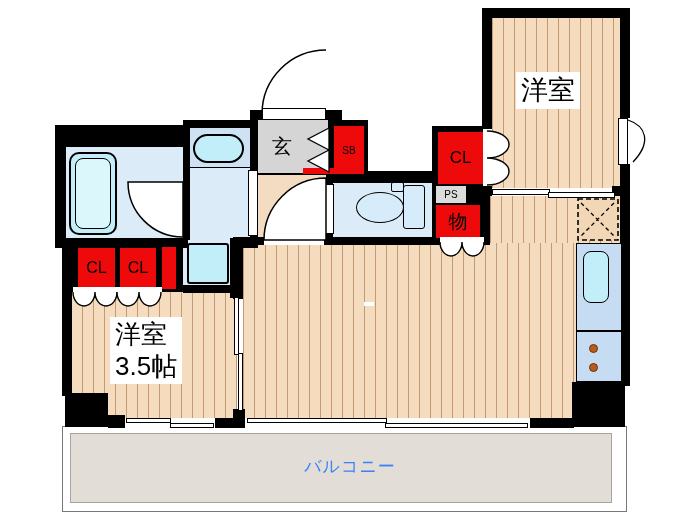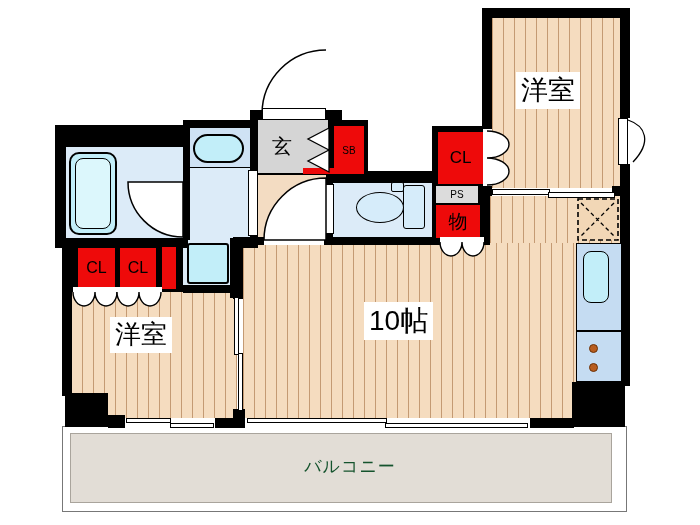--- a/index.html
+++ b/index.html
@@ -91,21 +91,21 @@
   <div class="wall" style="left:432px;top:126px;width:58px;height:119px;"></div>
   <div class="wall" style="left:612px;top:186px;width:10px;height:10px;"></div>
 
   <div class="abs red" style="left:334px;top:126px;width:30px;height:48px;font-size:10px;">
     <span>SB</span>
   </div>
   <div class="abs" style="left:303px;top:168px;width:32px;height:6px;background:var(--red);"></div>
   <div class="abs red" style="left:438px;top:132px;width:45px;height:52px;font-size:17px;">
     <span>CL</span>
   </div>
-  <div class="abs" style="left:436px;top:186px;width:42px;height:17px;background:var(--psgray);color:#000;font-size:10px;display:flex;align-items:center;justify-content:center;">
+  <div class="abs" style="left:436px;top:186px;width:30px;height:17px;background:var(--psgray);color:#000;font-size:10px;display:flex;align-items:center;justify-content:center;">
     <span>PS</span>
   </div>
   <div class="abs red" style="left:436px;top:205px;width:44px;height:33px;font-size:19px;">
     <span>物</span>
   </div>
   <div class="abs red" style="left:78px;top:248px;width:37px;height:39px;font-size:16px;">
     <span>CL</span>
   </div>
   <div class="abs red" style="left:120px;top:248px;width:36px;height:39px;font-size:16px;">
     <span>CL</span>
@@ -157,21 +157,21 @@
     <polygon points="329,128 308,139 329,150" fill="#ffffff" stroke="#000" stroke-width="1.3"></polygon>
     <polygon points="329,150 308,161 329,172" fill="#ffffff" stroke="#000" stroke-width="1.3"></polygon>
     <rect x="578" y="199" width="40" height="41" fill="#f2d7b6" stroke="#000" stroke-width="1.6" stroke-dasharray="5,3"></rect>
     <path d="M 581 203 L 614 236 M 614 203 L 581 236" fill="none" stroke="#000" stroke-width="1.3" stroke-dasharray="4,3"></path>
   </svg>
 
   <div class="abs room-label" style="left:516px;top:72px;font-size:27px;">
     <div>洋室</div>
   </div>
   <div class="abs room-label" style="left:364px;top:302px;font-size:28px;">
-    <div>10帖</div>
   </div>
   <div class="abs room-label" style="left:110px;top:317px;font-size:26px;">
     <div>洋室</div>
+    <div>3.5帖</div>
   </div>
-  <div class="abs" style="left:280px;top:455px;width:140px;text-align:center;font-size:17px;color:#14532d;letter-spacing:1px;">バルコニー</div>
+  <div class="abs" style="left:280px;top:455px;width:140px;text-align:center;font-size:17px;color:#3b82f6;letter-spacing:1px;">バルコニー</div>
   <div class="abs" style="left:272px;top:133px;font-size:20px;color:#000;">玄</div>
 
 </div>
 
 </body></html>

